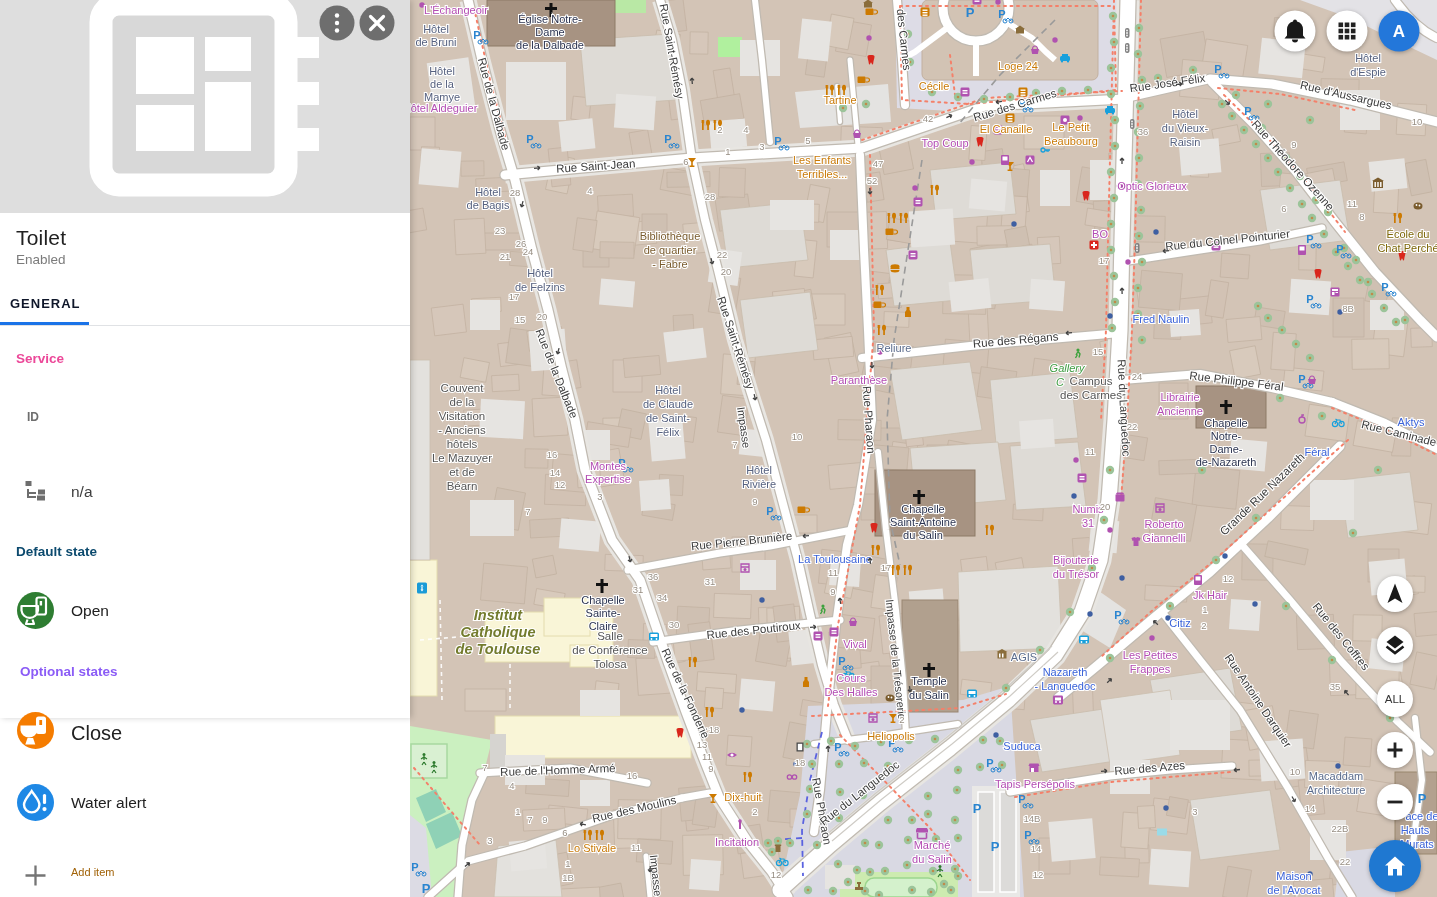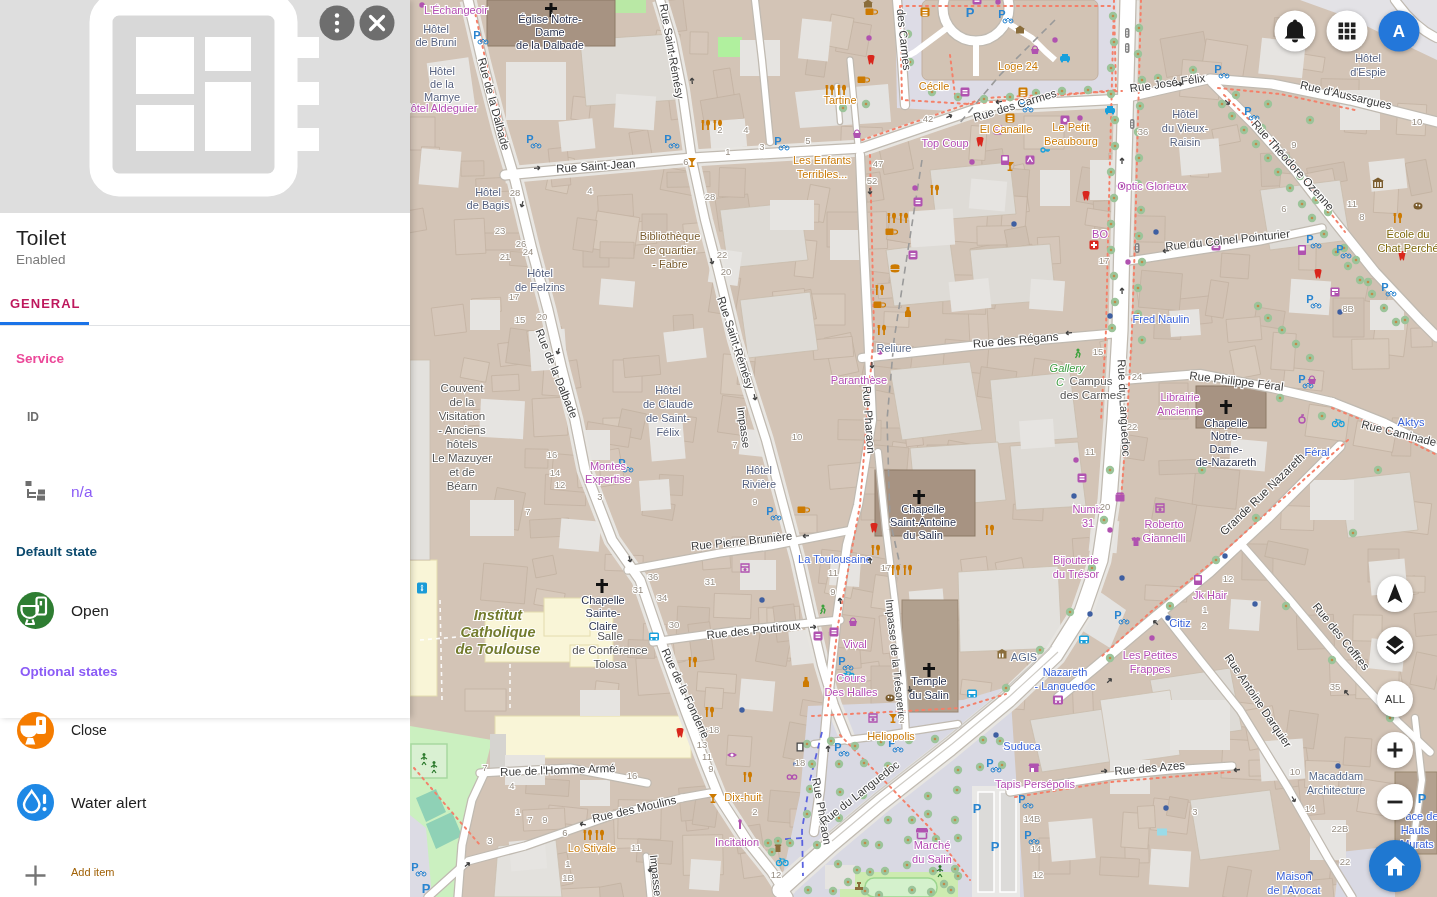--- a/index.html
+++ b/index.html
@@ -1349,32 +1349,32 @@
         <circle cx="337" cy="15.5" r="2.2" fill="#fff"></circle>
             <circle cx="337" cy="23" r="2.2" fill="#fff"></circle>
             <circle cx="337" cy="30.5" r="2.2" fill="#fff"></circle>
         <circle cx="377" cy="23" r="17.5" fill="#6e6e6e"></circle>
         <path d="M370.5,16.5 L383.5,29.5 M383.5,16.5 L370.5,29.5" stroke="#fff" stroke-width="3.2" stroke-linecap="round"></path>
       </g>
     </svg>
   </div>
   <div style="position:absolute;left:16px;top:226px;font-size:21px;font-weight:500;color:#212121;letter-spacing:.2px">Toilet</div>
   <div style="position:absolute;left:16px;top:252px;font-size:13.5px;color:#7b7b7b">Enabled</div>
-  <div style="position:absolute;left:10px;top:296px;font-size:13px;font-weight:bold;color:#be185d;letter-spacing:1px">GENERAL</div>
+  <div style="position:absolute;left:10px;top:296px;font-size:13px;font-weight:bold;color:#0f172a;letter-spacing:1px">GENERAL</div>
   <div style="position:absolute;left:0;top:322px;width:89px;height:3.5px;background:#1a73e8"></div>
   <div style="position:absolute;left:0;top:325px;width:410px;height:1px;background:#e0e2e5"></div>
   <div style="position:absolute;left:16px;top:351px;font-size:13.5px;font-weight:bold;color:#ec4899">Service</div>
   <div style="position:absolute;left:27px;top:410px;font-size:12px;font-weight:bold;color:#6e6e6e;font-family:Liberation Sans, sans-serif">ID</div>
   <svg style="position:absolute;left:24px;top:479px" width="24" height="24" viewBox="0 0 24 24">
     <rect x="1.5" y="2" width="6" height="5" fill="#6e6e6e"></rect>
     <path d="M4,10 V18 H12 M4,14 H12" fill="none" stroke="#6e6e6e" stroke-width="2"></path>
     <rect x="14" y="10.5" width="7" height="5" fill="#6e6e6e"></rect>
         <rect x="13" y="16.5" width="8" height="5" fill="#6e6e6e"></rect>
   </svg>
-  <div style="position:absolute;left:71px;top:483px;font-size:15.5px;color:#8b5cf6">n/a</div>
+  <div style="position:absolute;left:71px;top:483px;font-size:15.5px;color:#404040">n/a</div>
   <div style="position:absolute;left:16px;top:544px;font-size:13.5px;font-weight:bold;color:#0c4a6e">Default state</div>
   <svg style="position:absolute;left:17px;top:592px" width="37" height="37" viewBox="-18.5 -18.5 37 37">
     <circle r="18.5" fill="#2e7d32"></circle>
     <g stroke="#fff" stroke-width="2.2" fill="none" stroke-linejoin="round">
       <rect x="1" y="-13" width="9.5" height="17" rx="2"></rect>
       <path d="M-14,-4.5 h16.5 v4.5 a8.3,8.3 0 0 1 -16.5,0 z"></path>
       <path d="M-8,9 l-1.5,4.5 h8 l-1.5,-4.5"></path>
     </g>
     <rect x="4.2" y="-9.5" width="2.4" height="4.5" fill="#fff"></rect>
   </svg>
@@ -1382,21 +1382,21 @@
   <div style="position:absolute;left:20px;top:664px;font-size:13.5px;font-weight:bold;color:#8b5cf6">Optional states</div>
   <svg style="position:absolute;left:17px;top:712px" width="37" height="37" viewBox="-18.5 -18.5 37 37">
     <circle r="18.5" fill="#f57c00"></circle>
     <g fill="#fff">
       <rect x="0.5" y="-14" width="10" height="17.5" rx="2.5"></rect>
       <path d="M-15,-5 h17 v5 a8.6,8.4 0 0 1 -17,0 z"></path>
       <path d="M-8,7.5 l-2.2,6.5 h10 l-2.2,-6.5 z"></path>
     </g>
     <rect x="3.8" y="-10.5" width="2.8" height="5" fill="#f57c00"></rect>
   </svg>
-  <div style="position:absolute;left:71px;top:722px;font-size:14px;color:#212121">Close</div>
+  <div style="position:absolute;left:71px;top:722px;font-size:20px;color:#212121">Close</div>
   <svg style="position:absolute;left:17px;top:784px" width="37" height="37" viewBox="-18.5 -18.5 37 37">
     <circle r="18.5" fill="#1e88e5"></circle>
     <path d="M-3.8,-11.5 C-1.2,-7.2 3.9,-2.6 3.9,2.2 A7.7,7.7 0 1 1 -11.5,2.2 C-11.5,-2.6 -6.4,-7.2 -3.8,-11.5 Z" fill="none" stroke="#fff" stroke-width="2.4"></path>
     <rect x="7.4" y="-8.4" width="3.2" height="10" rx="1.5" fill="#fff"></rect>
     <circle cx="9" cy="6.6" r="2.1" fill="#fff"></circle>
   </svg>
   <div style="position:absolute;left:71px;top:794px;font-size:15.5px;color:#212121">Water alert</div>
   <svg style="position:absolute;left:24px;top:864px" width="23" height="23" viewBox="0 0 23 23">
     <path d="M11.5,1.5 V21.5 M1.5,11.5 H21.5" stroke="#757575" stroke-width="2.3"></path>
   </svg>

